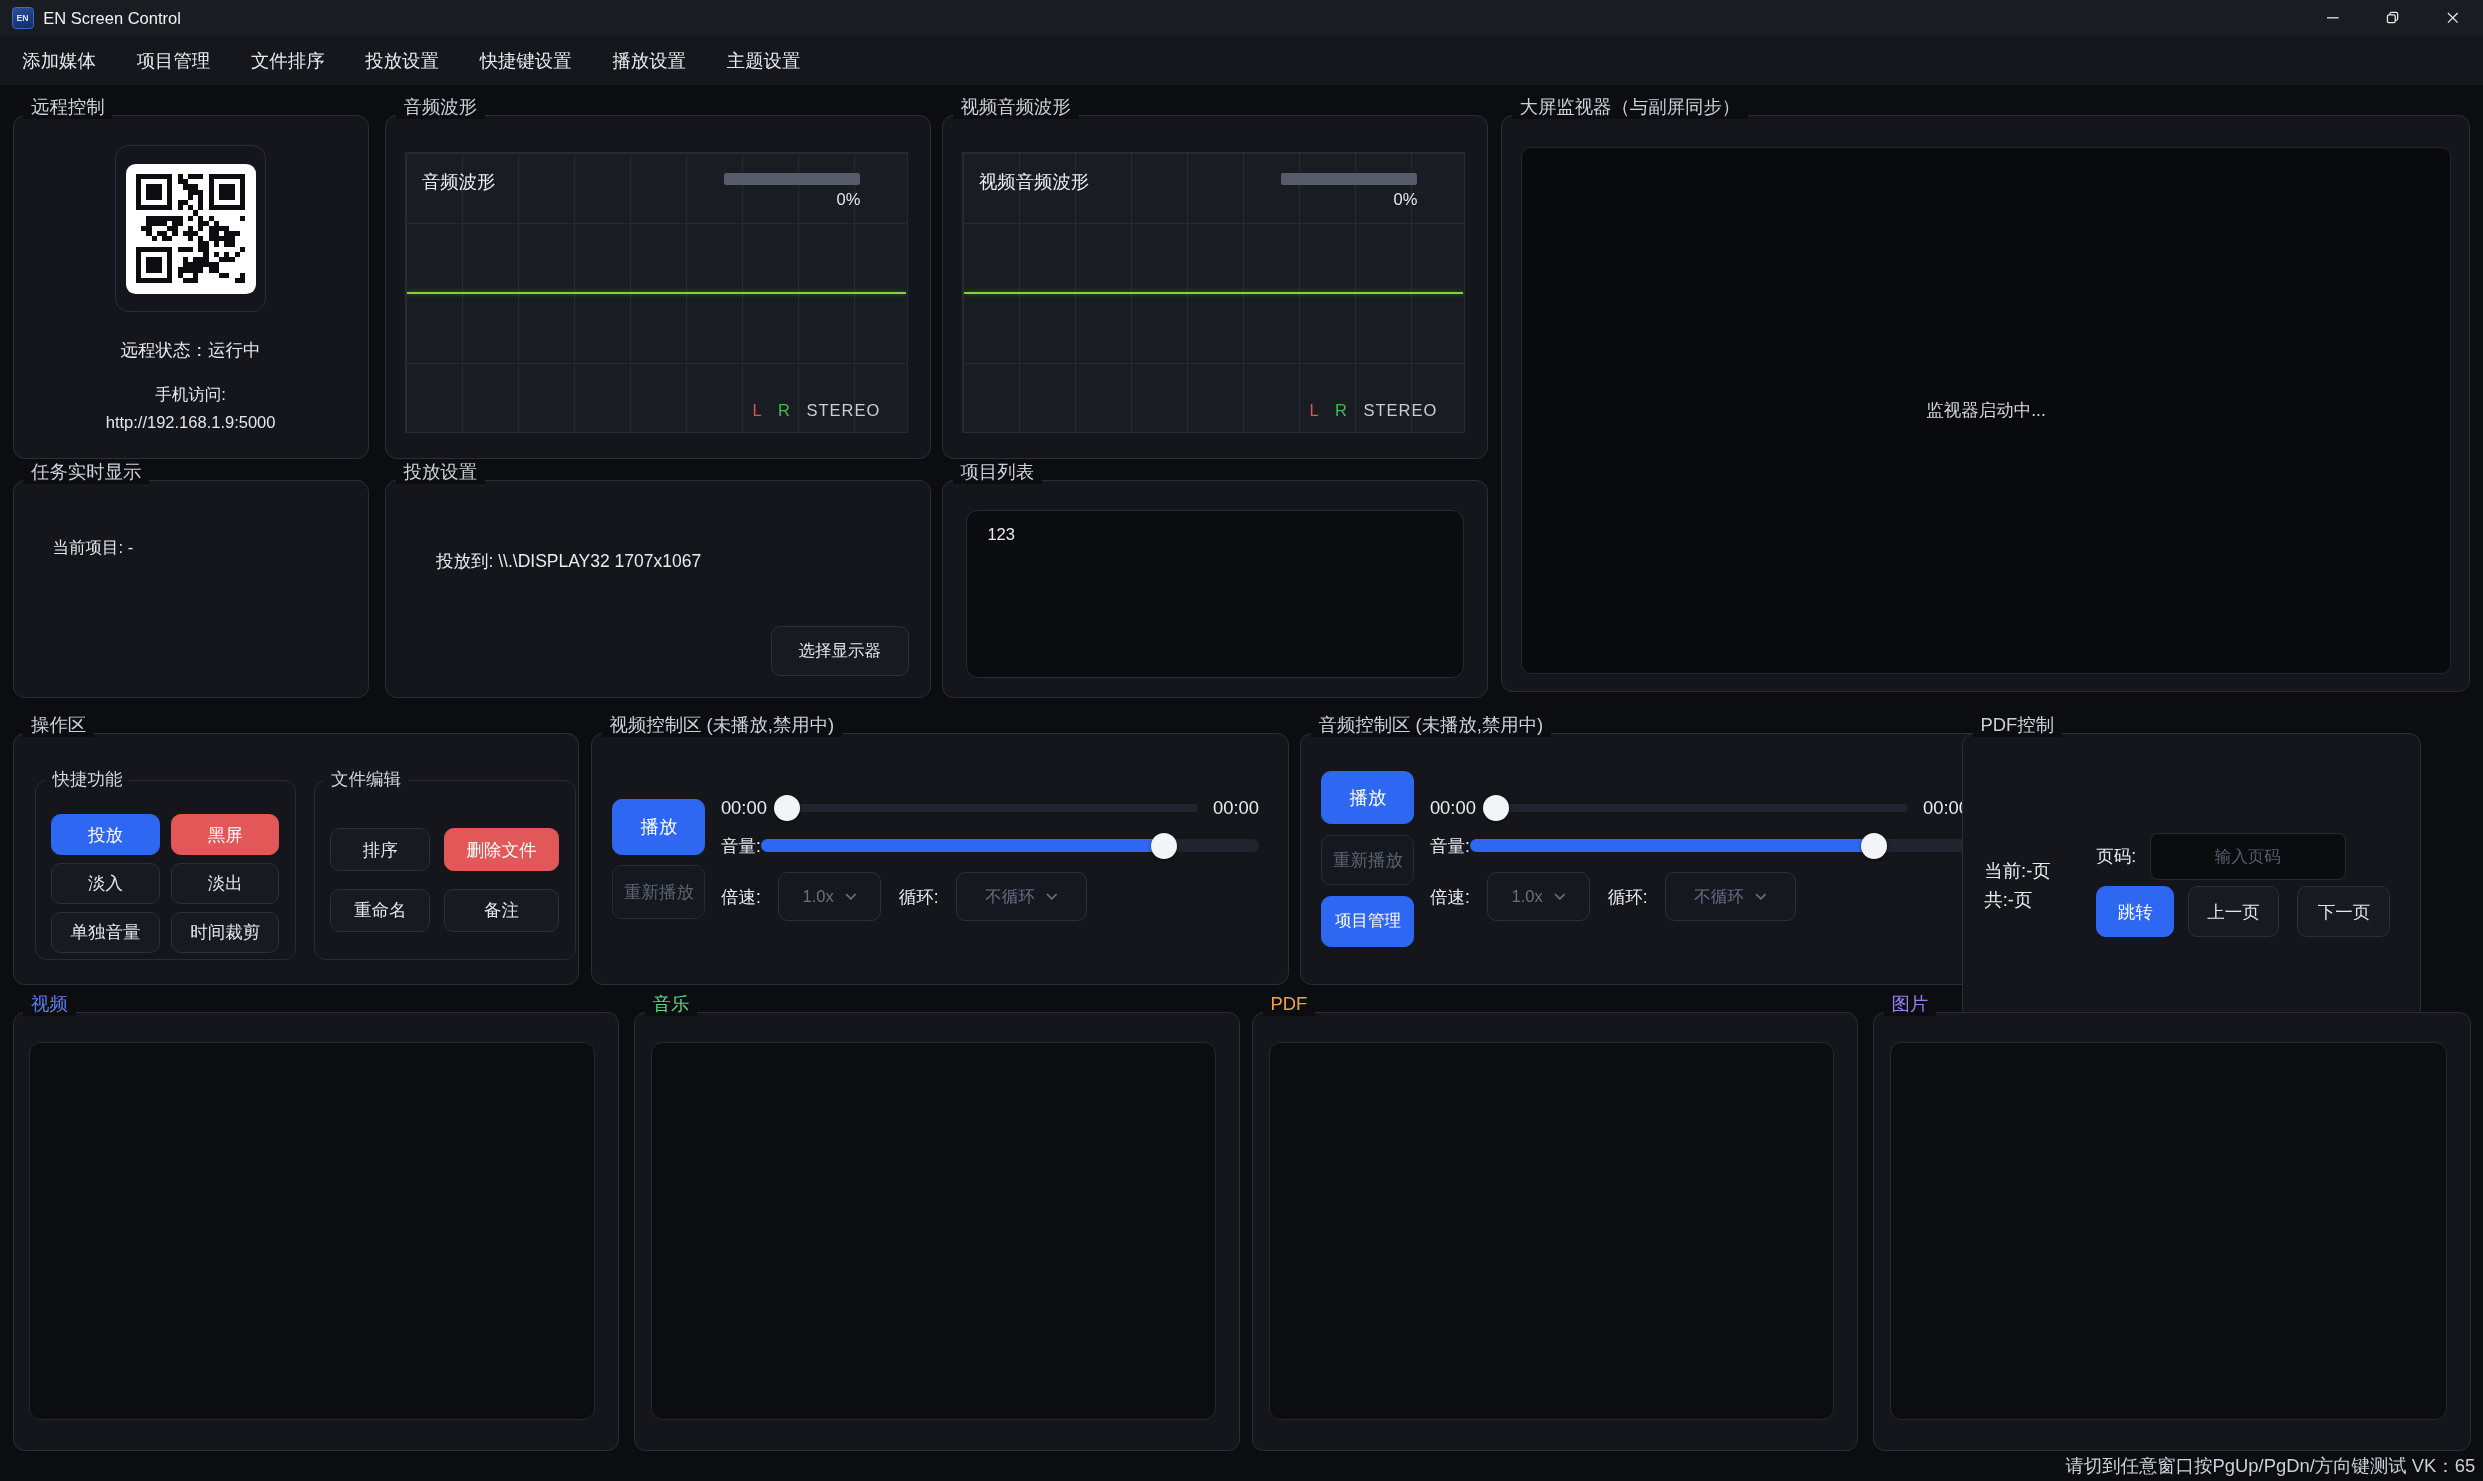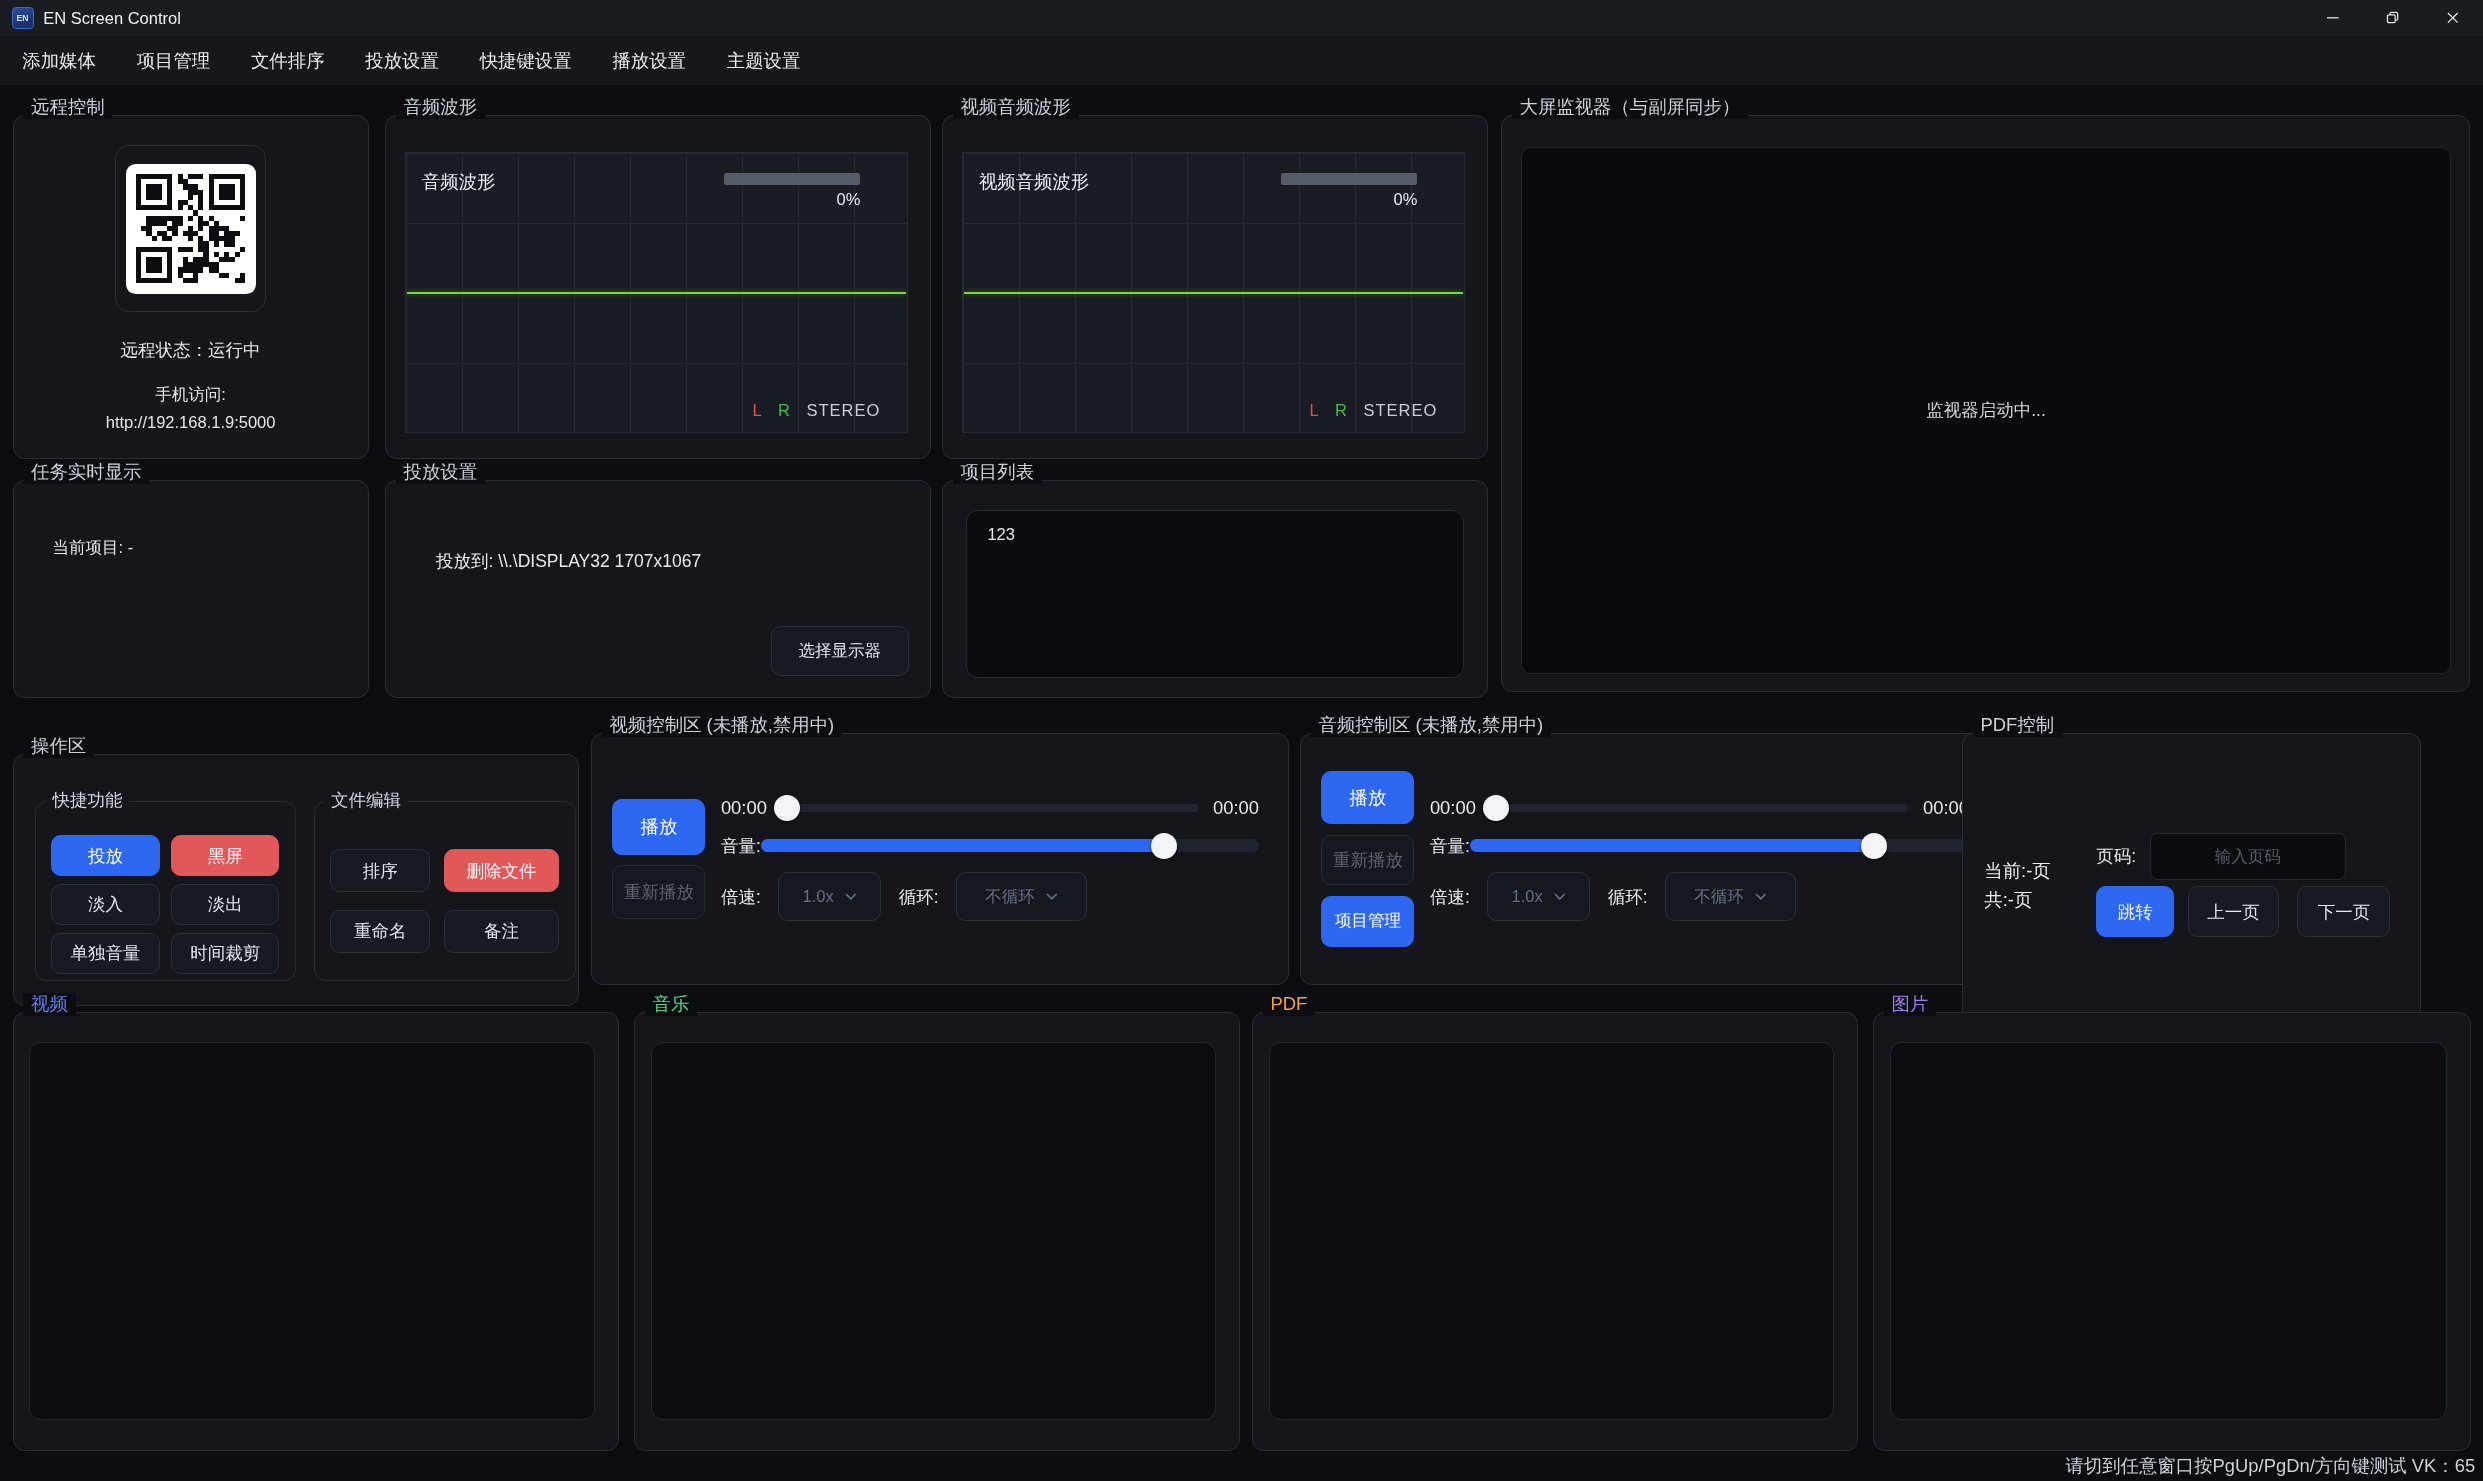--- a/index.html
+++ b/index.html
@@ -445,21 +445,21 @@
   <button class="btn select-display">选择显示器</button>
 </section>
 
 <section class="panel" style="left:942px;top:480px;width:546px;height:218px;">
   <span class="panel-label">项目列表</span>
   <div class="list-box">
     <div class="list-item">123</div>
   </div>
 </section>
 
-<section class="panel" style="left:12.6px;top:733px;width:566px;height:252px;margin-top:21px;">
+<section class="panel" style="left:12.6px;top:733px;width:566px;height:252px;">
   <span class="panel-label">操作区</span>
   <div class="sub-box quick">
     <span class="sub-label">快捷功能</span>
     <div class="grid-quick">
       <button class="btn blue">投放</button>
       <button class="btn red">黑屏</button>
       <button class="btn">淡入</button>
       <button class="btn">淡出</button>
       <button class="btn">单独音量</button>
       <button class="btn">时间裁剪</button>

